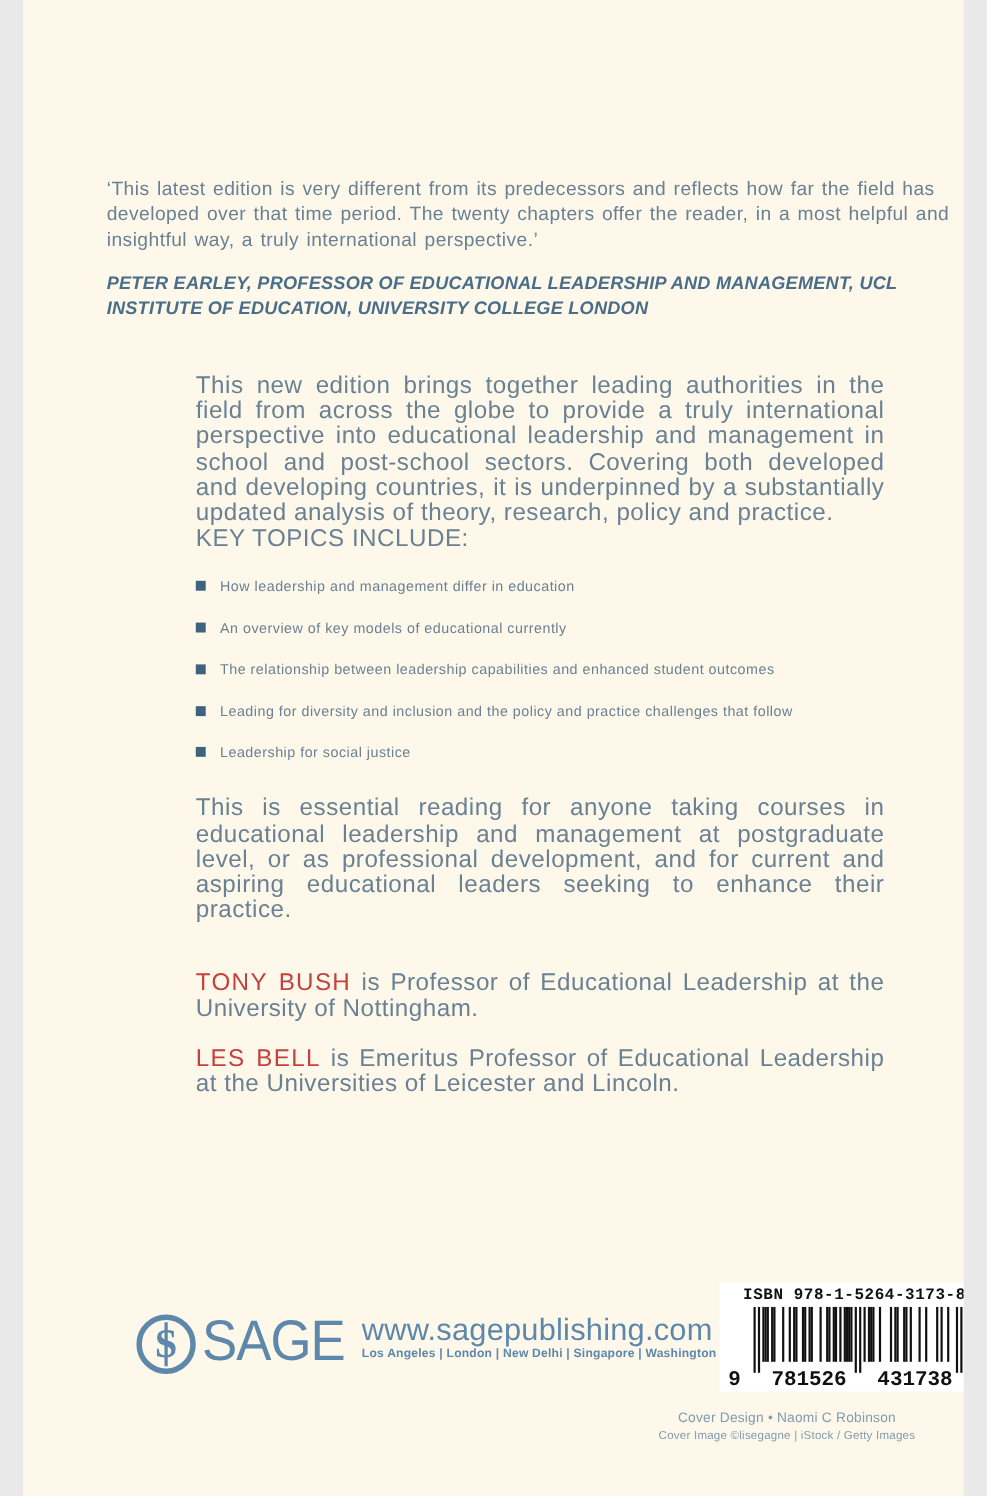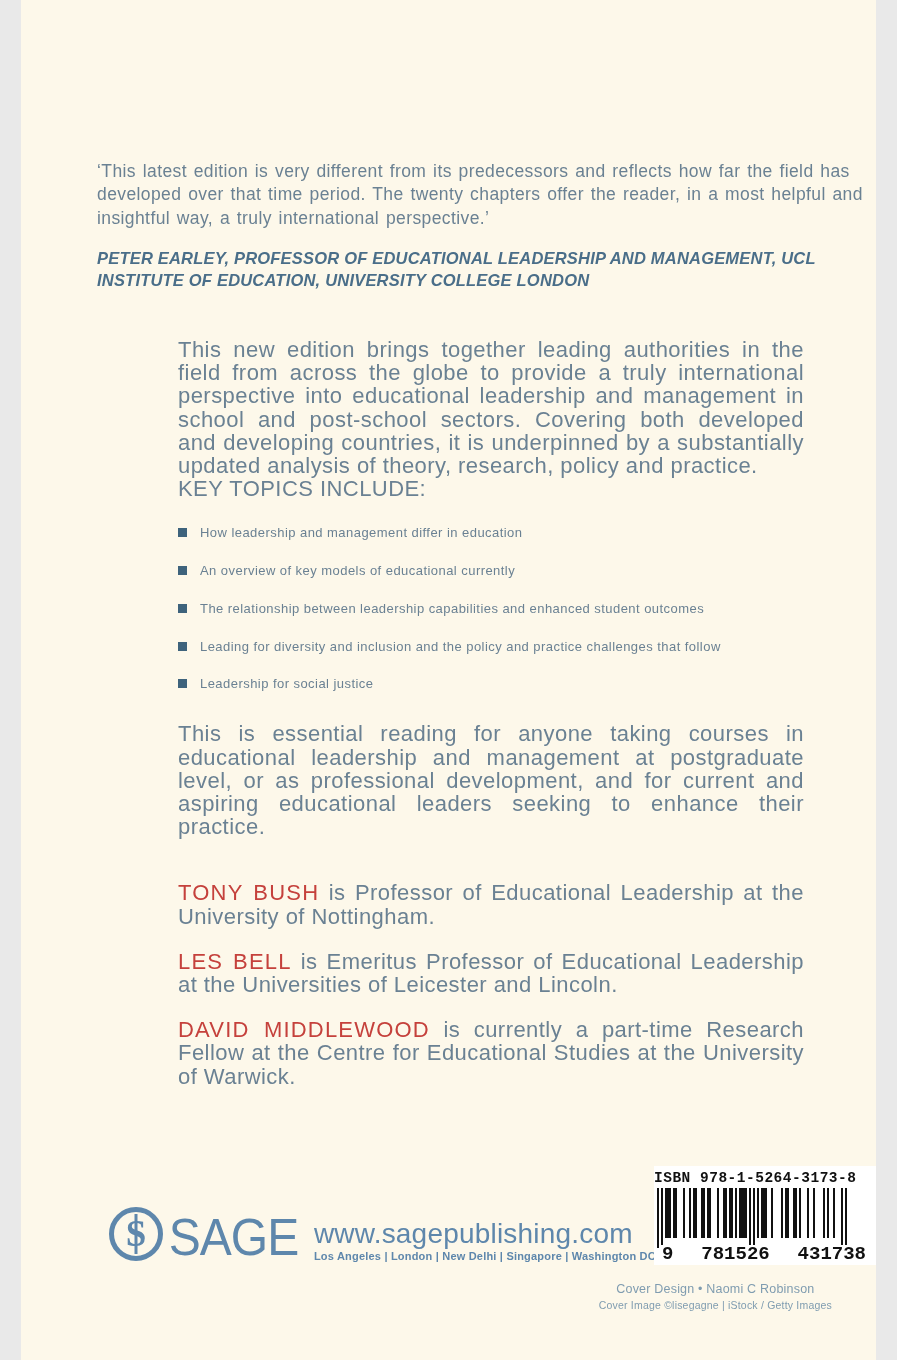--- a/index.html
+++ b/index.html
@@ -77,22 +77,22 @@
   
   .authors-block{margin-top:43px;}
   .authors-block p{margin:0 0 22px 0;}
   .author-name{
     font-weight:normal;
     letter-spacing:1.2px;
     color:var(--accent-red);
   }
   
   .publisher{
-    position:absolute;left:87px;top:1194px;
-    display:flex;align-items:flex-end;margin-top:12px;
+    position:absolute;left:102px;top:1194px;
+    display:flex;align-items:flex-start;
   }
   .sage-mark{display:block;}
   .sage-wordmark{
     font-size:50px;
     font-weight:500;
     letter-spacing:-1px;
     color:var(--logo-blue);
     line-height:1;
     margin-left:2px;
     transform:scale(.96,1.04);
@@ -110,21 +110,21 @@
     margin-top:1px;
     font-size:11px;font-weight:bold;
     letter-spacing:.2px;
     color:var(--logo-blue);
   }
   
   .barcode-box{
     position:absolute;left:633px;top:1166px;
     width:224px;height:99px;
     background:var(--barcode-bg);
-    display:flex;flex-direction:column;align-items:flex-start;
+    display:flex;flex-direction:column;align-items:flex-end;
     box-sizing:border-box;
     padding-top:4px;
   }
   .isbn-label{
     font-family:"Liberation Mono",monospace;
     font-size:14.5px;font-weight:bold;
     letter-spacing:.5px;
     color:var(--barcode-bars);
     white-space:nowrap;
   }
@@ -170,21 +170,20 @@
       <li><span class="bullet-square"></span><span>The relationship between leadership capabilities and enhanced student outcomes</span></li>
       <li><span class="bullet-square"></span><span>Leading for diversity and inclusion and the policy and practice challenges that follow</span></li>
       <li><span class="bullet-square"></span><span>Leadership for social justice</span></li>
     </ul>
 
     <p class="outro">This is essential reading for anyone taking courses in educational leadership and management at postgraduate level, or as professional development, and for current and aspiring educational leaders seeking to enhance their practice.</p>
 
     <div class="authors-block">
       <p><span class="author-name">TONY BUSH</span><span> is Professor of Educational Leadership at the University of Nottingham.</span></p>
       <p><span class="author-name">LES BELL</span><span> is Emeritus Professor of Educational Leadership at the Universities of Leicester and Lincoln.</span></p>
-      <p><span class="author-name">DAVID MIDDLEWOOD</span><span> is currently a part-time Research Fellow at the Centre for Educational Studies at the University of Warwick.</span></p>
     </div>
   </div>
 
   <div class="publisher">
     <svg class="sage-mark" width="56" height="56" viewBox="0 0 56 56" aria-hidden="true">
       <circle cx="28" cy="28" r="24.5" fill="none" stroke="#5e87ac" stroke-width="5"></circle>
       <text x="28" y="40" text-anchor="middle" font-family="Liberation Serif, serif" font-weight="bold" font-size="37" fill="#5e87ac">S</text>
       <line x1="28" y1="8" x2="28" y2="48" stroke="#5e87ac" stroke-width="3"></line>
     </svg>
     <div class="sage-wordmark">SAGE</div>

